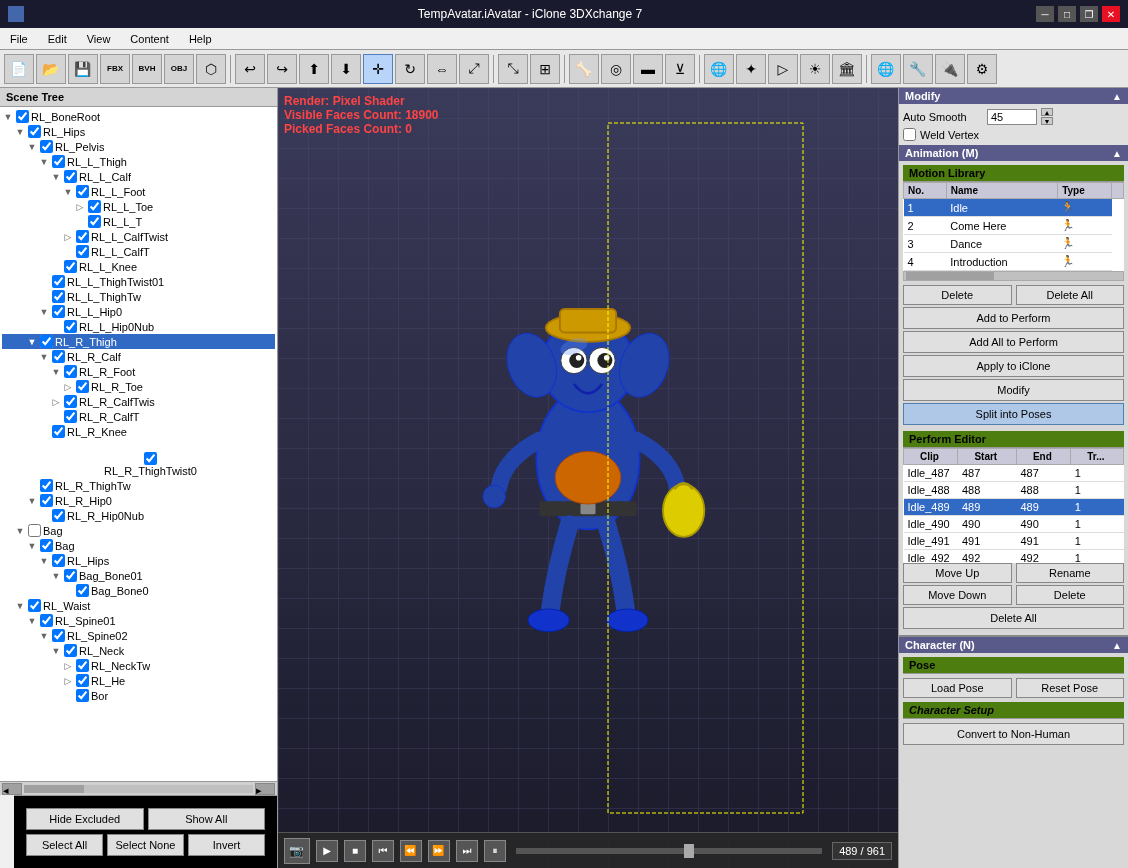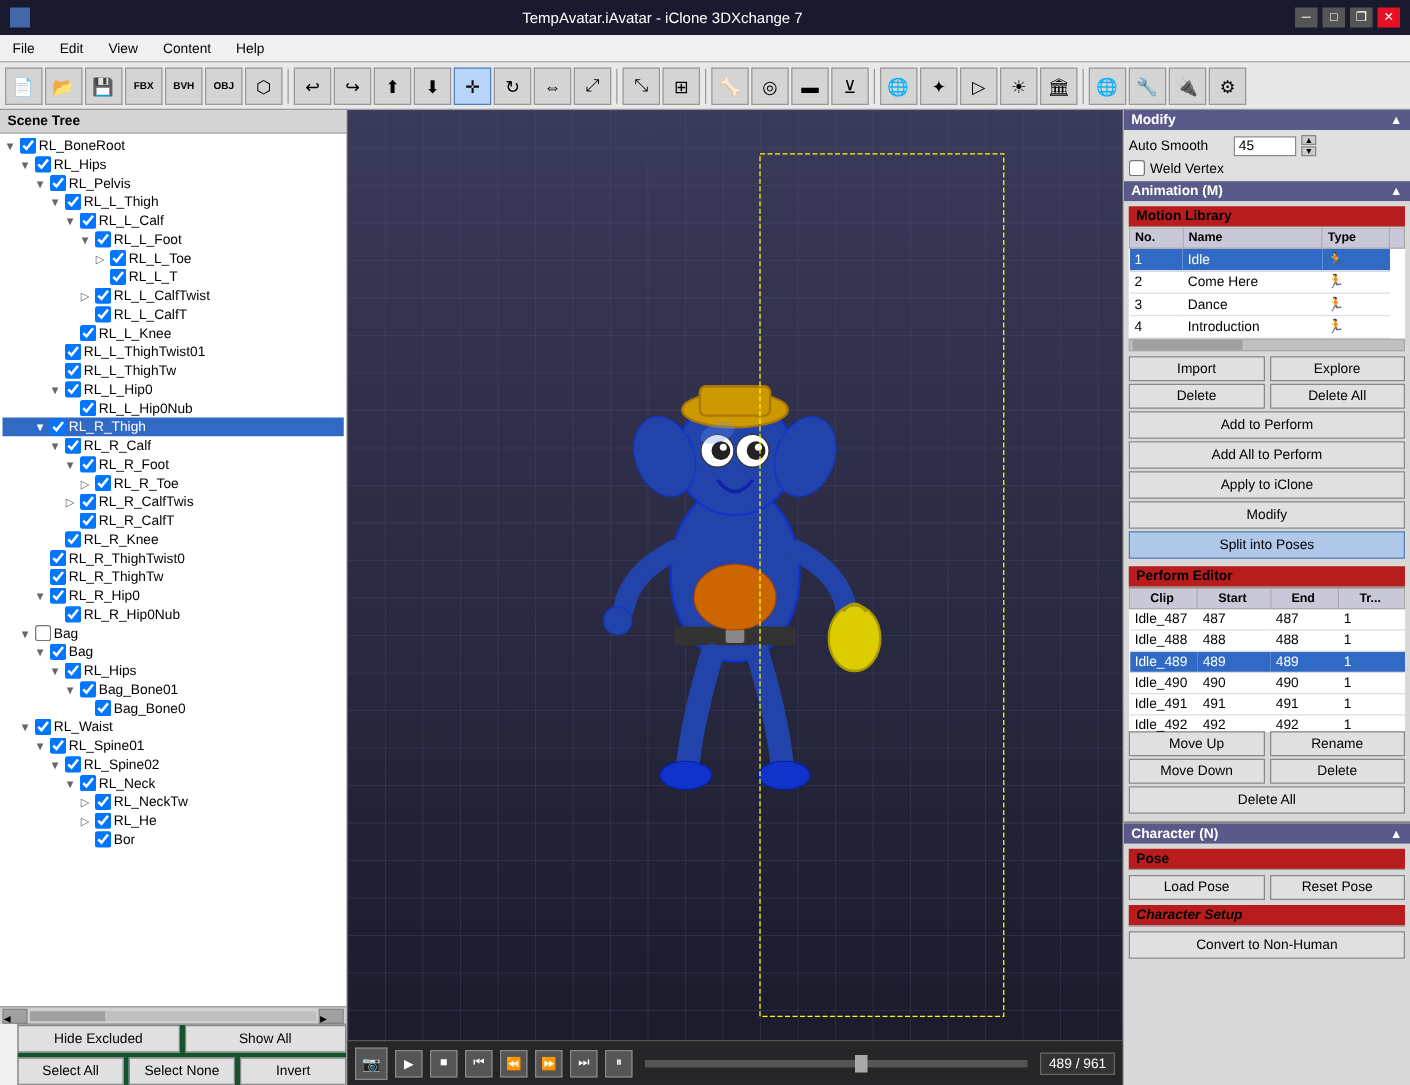--- a/index.html
+++ b/index.html
@@ -29,21 +29,21 @@
     
     .scene-panel { width: 278px; background: #f0f0f0; border-right: 1px solid #999; display: flex; flex-direction: column; justify-content: center; }
     .panel-header { background: #d4d4d4; padding: 3px 6px; font-weight: bold; font-size: 11px; border-bottom: 1px solid #999; }
     .tree-container { flex: 1; overflow-y: auto; overflow-x: hidden; background: white; padding: 2px; }
     .tree-item { display: flex; align-items: center; padding: 1px 0; white-space: nowrap; font-size: 11px; cursor: pointer; }
     .tree-expand { width: 12px; height: 12px; display: inline-flex; align-items: center; justify-content: center; cursor: pointer; font-size: 9px; color: #666; }
     .tree-check { width: 13px; height: 13px; margin: 0 2px; }
     .tree-label { font-size: 11px; }
     
     
-    .bottom-controls { padding: 0; background: #14532d; border-top: 1px solid #999; margin-left: 14px; }
+    .bottom-controls { padding: 12px; background: #000000; border-top: 1px solid #999; margin-left: 14px; }
     .bottom-row1 { display: flex; gap: 4px; margin-bottom: 4px; }
     .bottom-row2 { display: flex; gap: 4px; }
     .bottom-btn { flex: 1; padding: 4px 6px; background: #e0e0e0; border: 1px solid #888; cursor: pointer; font-size: 11px; text-align: center; }
 
     
     .viewport { flex: 1; background: #2a2a2a; position: relative; overflow: hidden; }
     .viewport-info { position: absolute; top: 6px; left: 6px; }
     .viewport-info-line { font-size: 12px; font-weight: bold; }
     .render-label { color: #ff4444; }
     .faces-label { color: #ff4444; }
@@ -68,21 +68,21 @@
     .frame-display { color: white; font-size: 11px; background: #333; padding: 2px 6px; border: 1px solid #666; }
     .capture-btn { width: 26px; height: 26px; background: #555; border: 1px solid #888; display: flex; align-items: center; justify-content: center; cursor: pointer; color: white; }
 
     
     .right-panel { width: 230px; background: #d8d8d8; border-left: 1px solid #999; display: flex; flex-direction: column; overflow-y: auto; }
     .section-content { padding: 4px; background: #e0e0e0; }
     .row-field { display: flex; align-items: center; gap: 4px; margin-bottom: 3px; }
     .field-label { font-size: 11px; width: 80px; }
     .field-input { border: 1px solid #888; padding: 1px 3px; font-size: 11px; width: 50px; }
     .check-row { display: flex; align-items: center; gap: 4px; font-size: 11px; }
-    .sub-header { background: #b91c1c; padding: 2px 6px; font-size: 11px; font-weight: bold; border-bottom: 1px solid #999; }
+    .sub-header { background: #4d7c0f; padding: 2px 6px; font-size: 11px; font-weight: bold; border-bottom: 1px solid #999; }
     
     
     .motion-table { width: 100%; border-collapse: collapse; font-size: 11px; background: white; }
     .motion-table th { background: #c8c8d8; padding: 2px 4px; border: 1px solid #aaa; text-align: left; font-size: 10px; }
     .motion-table td { padding: 2px 4px; border-bottom: 1px solid #ddd; }
     .motion-row-selected { background: #316ac5; color: white; }
     
     
     .table-wrapper { max-height: 100px; overflow-y: auto; background: white; }
     .panel-btn-full { width: 100%; margin-bottom: 2px; padding: 4px; background: #e0e0e0; border: 1px solid #888; font-size: 11px; cursor: pointer; text-align: center; }
@@ -282,21 +282,21 @@
       <div class="tree-item" style="padding-left:48px;">
         <span class="tree-expand"> </span>
         <input type="checkbox" class="tree-check" checked="" style="">
         <span class="tree-label">RL_R_CalfT</span>
       </div>
       <div class="tree-item" style="padding-left:36px;">
         <span class="tree-expand"> </span>
         <input type="checkbox" class="tree-check" checked="" style="">
         <span class="tree-label">RL_R_Knee</span>
       </div>
-      <div class="tree-item" style="padding-left:24px;">
+      <div class="tree-item" style="padding-left:24px;flex-direction:column;">
         <span class="tree-expand"> </span>
         <input type="checkbox" class="tree-check" checked="" style="">
         <span class="tree-label">RL_R_ThighTwist0</span>
       </div>
       <div class="tree-item" style="padding-left:24px;">
         <span class="tree-expand"> </span>
         <input type="checkbox" class="tree-check" checked="" style="">
         <span class="tree-label">RL_R_ThighTw</span>
       </div>
       <div class="tree-item" style="padding-left:24px;">
@@ -388,20 +388,25 @@
         <button class="bottom-btn">Select All</button>
         <button class="bottom-btn">Select None</button>
         <button class="bottom-btn">Invert</button>
       </div>
     </div>
   </div>
 
   <div class="viewport">
     <div class="viewport-scene">
 
+      <div class="viewport-info">
+        <div class="viewport-info-line render-label">Render: Pixel Shader</div>
+        <div class="viewport-info-line faces-label">Visible Faces Count:  18900</div>
+        <div class="viewport-info-line picked-label">Picked Faces Count: 0</div>
+      </div>
 
       <div class="character-area">
         <svg class="char-svg" viewBox="0 0 320 440" xmlns="http://www.w3.org/2000/svg">
 
           <ellipse cx="160" cy="220" rx="55" ry="75" fill="#2244aa" stroke="#1133cc" stroke-width="2"></ellipse>
 
           <ellipse cx="160" cy="120" rx="50" ry="50" fill="#2244aa" stroke="#1133cc" stroke-width="2"></ellipse>
 
           <ellipse cx="160" cy="80" rx="45" ry="15" fill="#cc9900" stroke="#aa7700" stroke-width="2"></ellipse>
           <rect x="130" y="60" width="60" height="25" fill="#cc9900" stroke="#aa7700" stroke-width="2" rx="5"></rect>
@@ -537,24 +542,20 @@
             </tr>
           </tbody>
         </table>
       </div>
       
       <div style="height:10px; background:#c0c0c0; border:1px solid #aaa; margin-bottom:4px; display:flex; align-items:center;">
         <div style="width:40%;height:8px;background:#a0a0a0;margin-left:2px;"></div>
       </div>
 
       <div class="btn-row">
-        <button class="btn-half">Import</button>
-        <button class="btn-half">Explore</button>
-      </div>
-      <div class="btn-row">
         <button class="btn-half">Delete</button>
         <button class="btn-half">Delete All</button>
       </div>
       <button class="panel-btn-full">Add to Perform</button>
       <button class="panel-btn-full">Add All to Perform</button>
       <button class="panel-btn-full">Apply to iClone</button>
       <button class="panel-btn-full">Modify</button>
       <button class="panel-btn-full panel-btn-highlight">Split into Poses</button>
 
       

